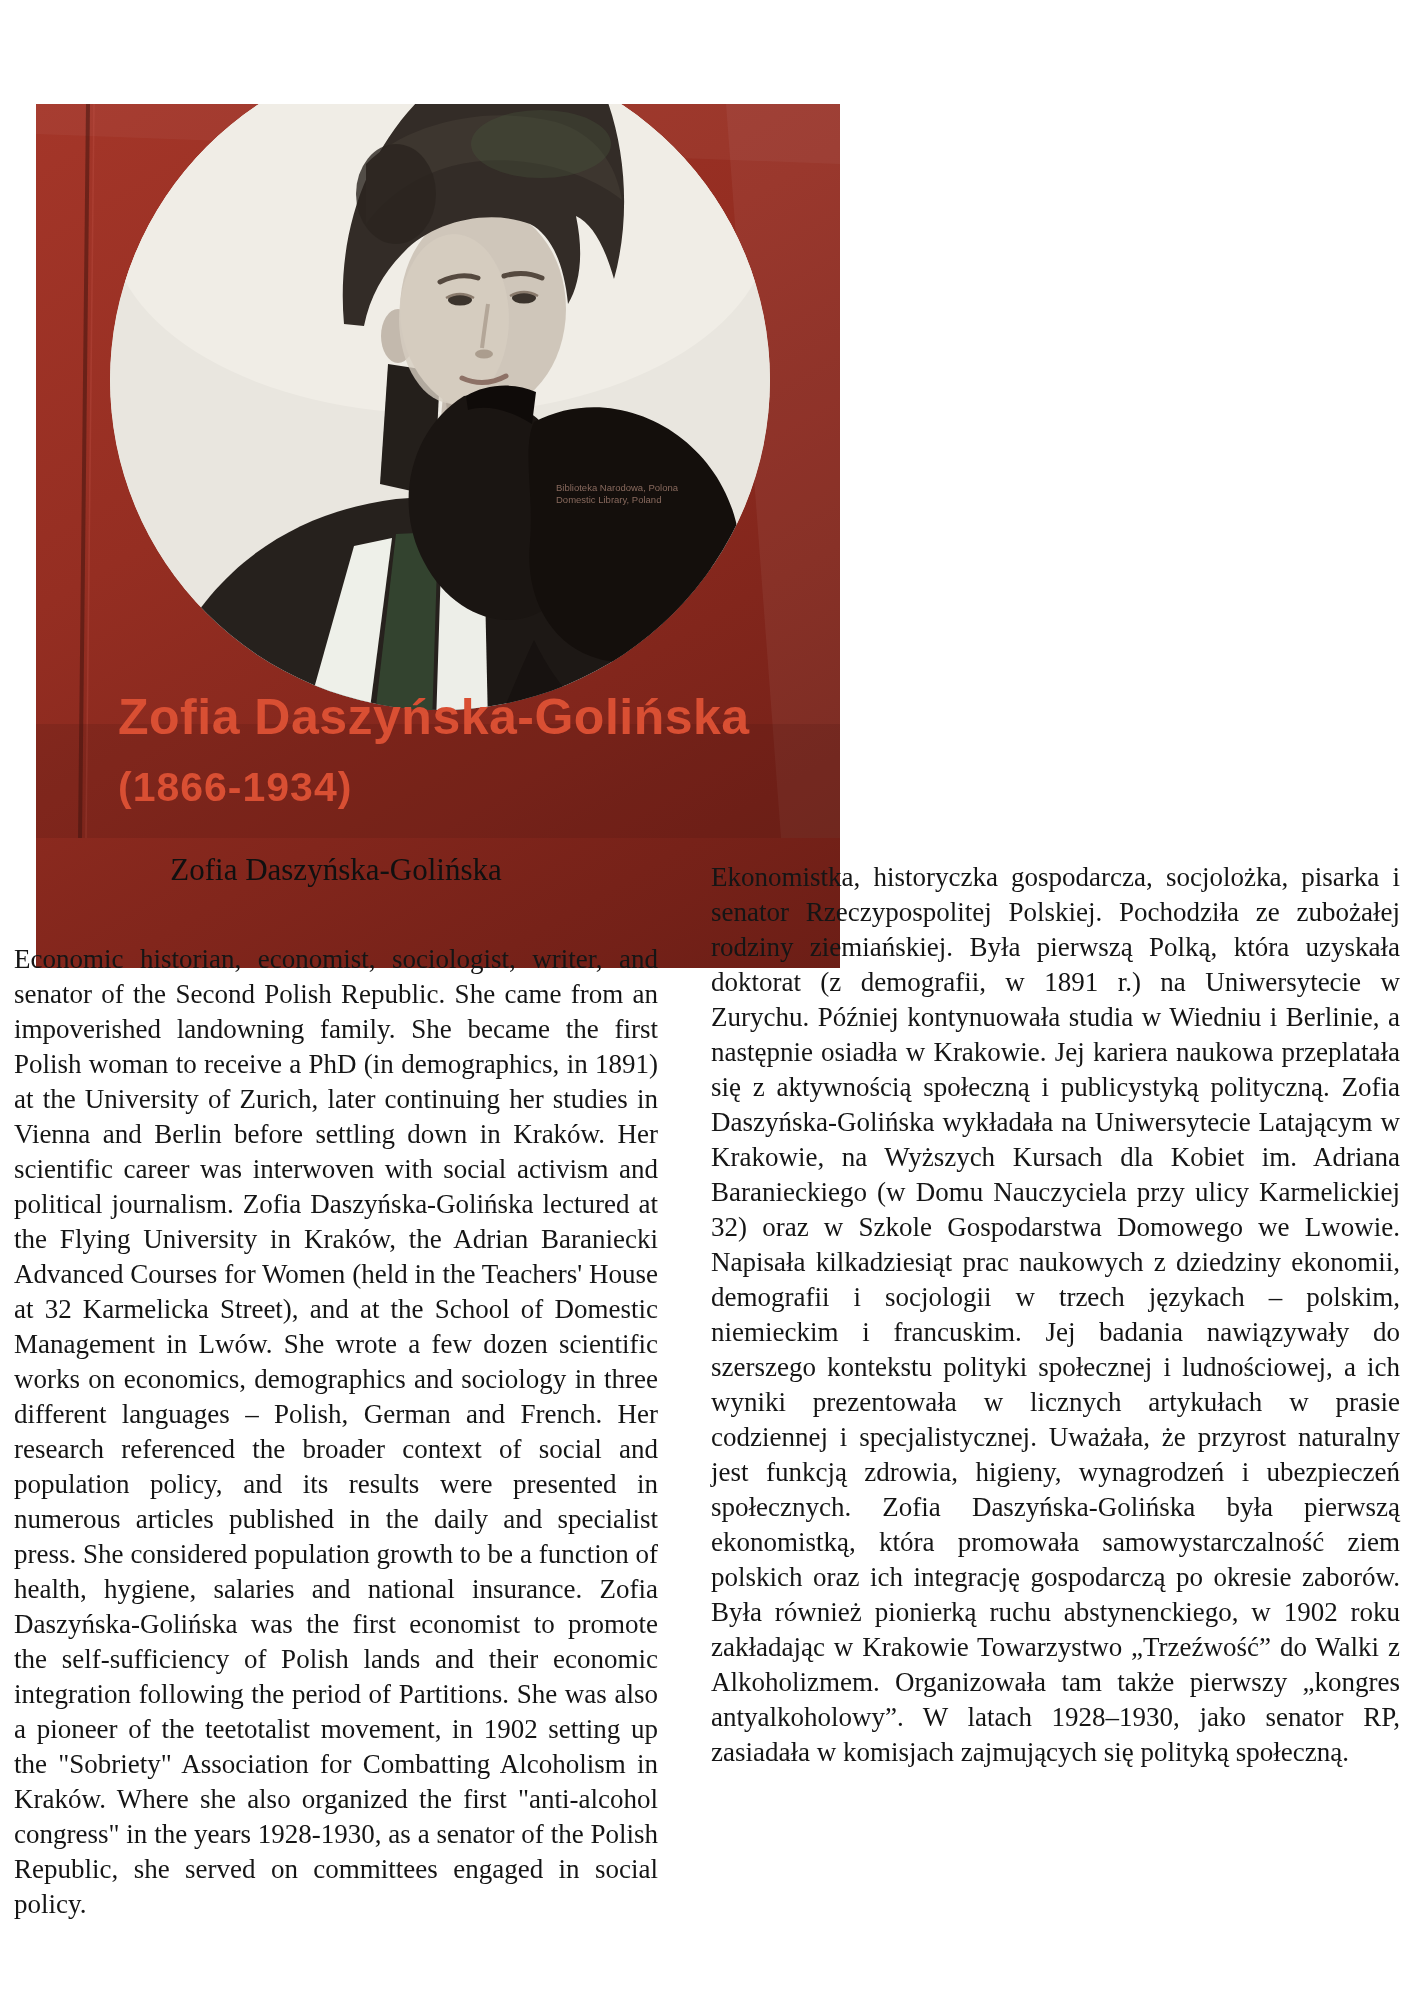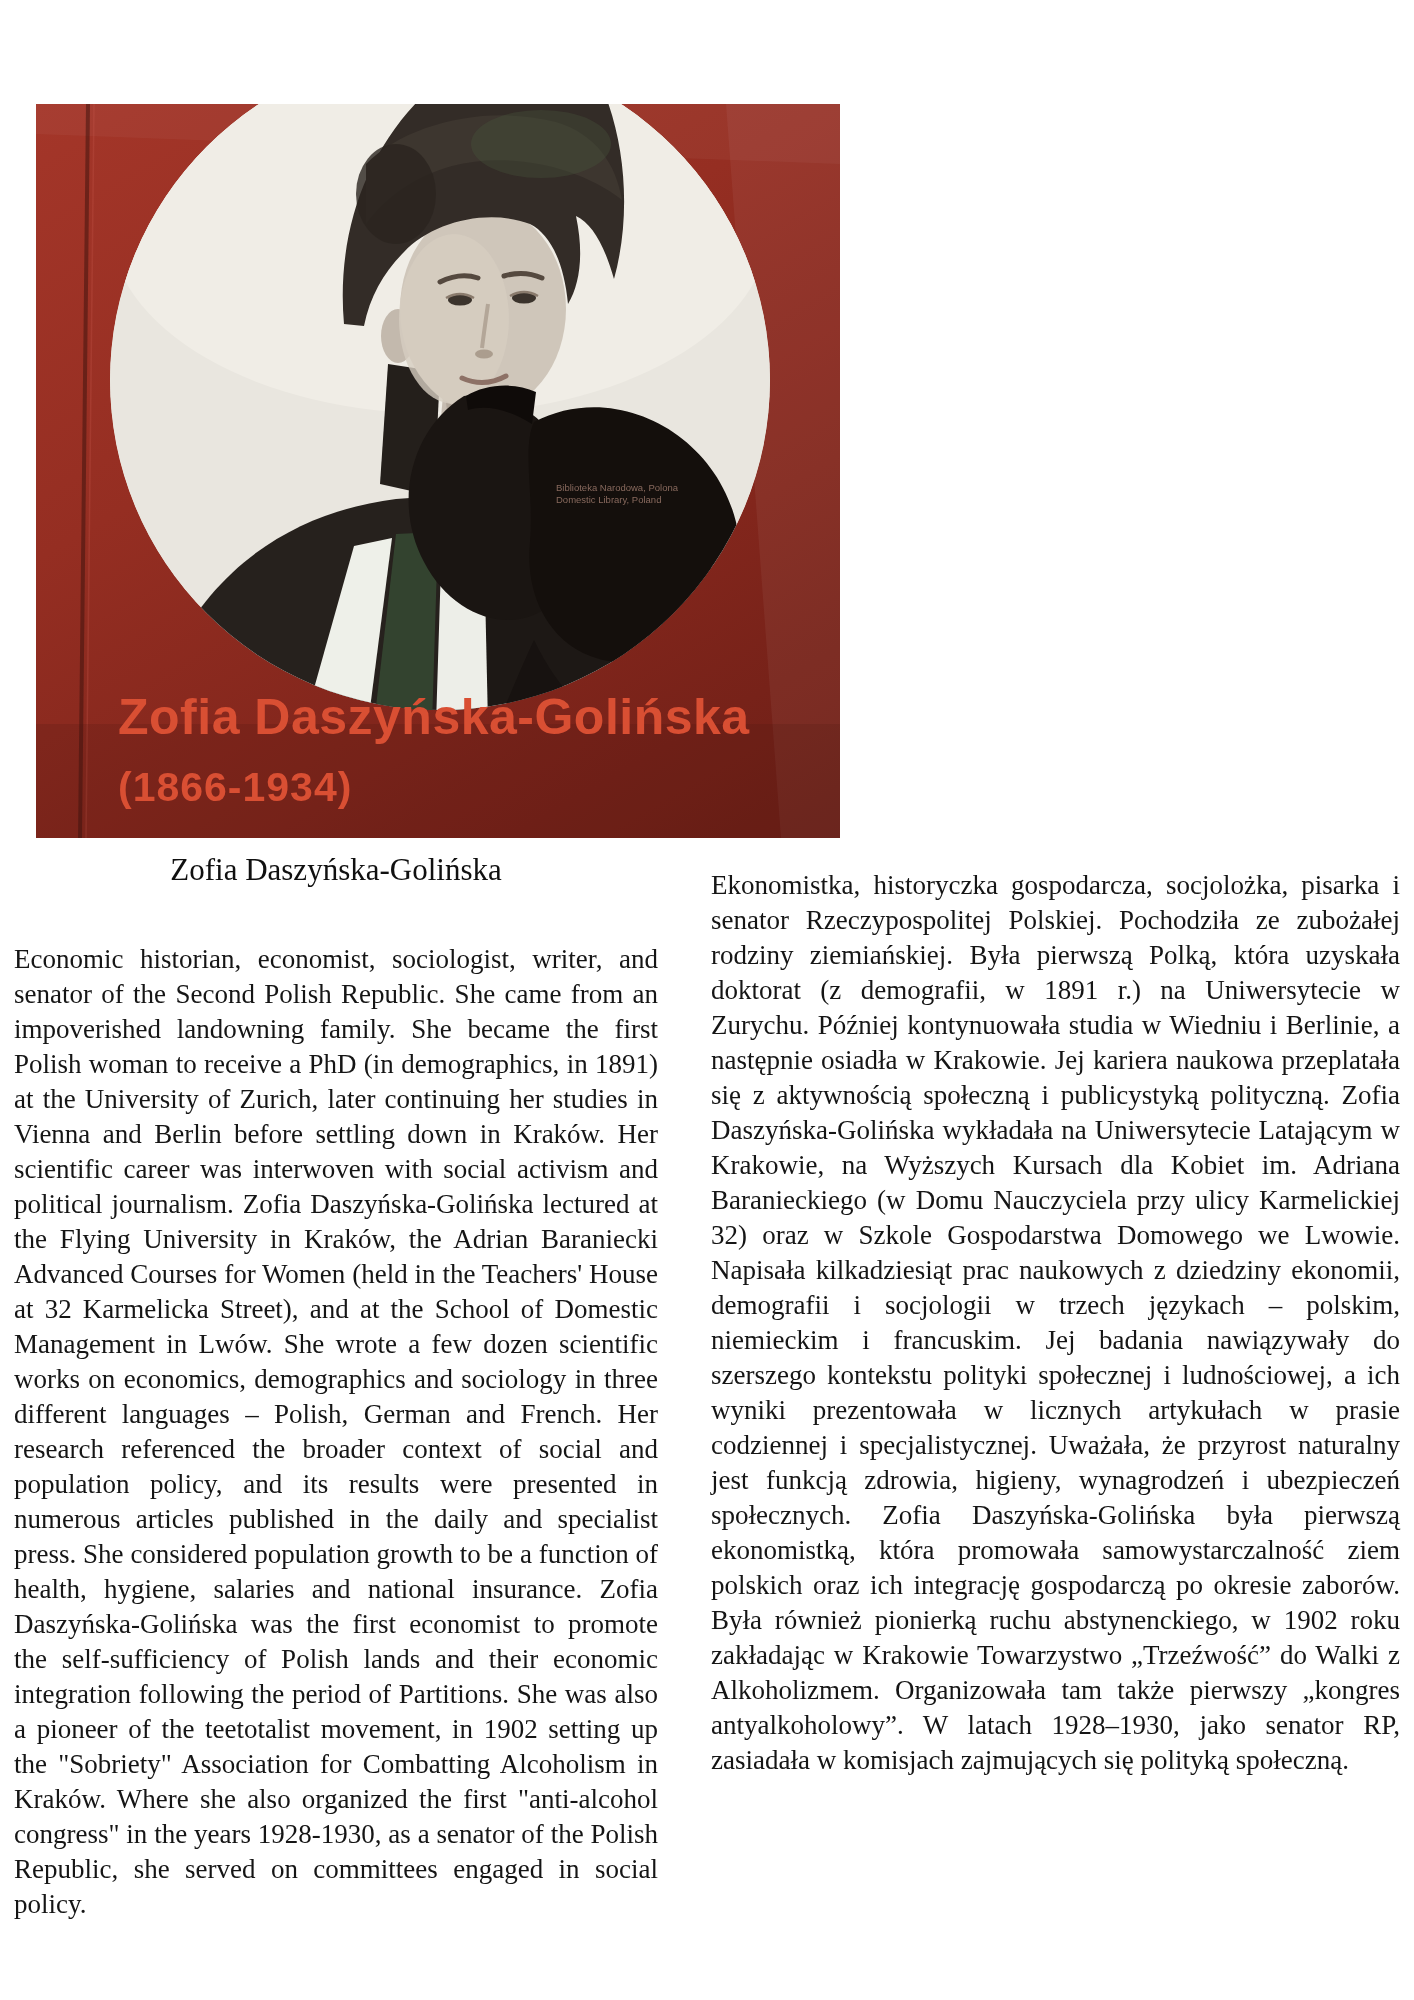--- a/index.html
+++ b/index.html
@@ -1,35 +1,35 @@
 <!DOCTYPE html>
 <html><head>
 <meta charset="utf-8">
 <style>
   html,body{margin:0;padding:0;background:#ffffff;}
   .page{position:relative;width:1414px;height:2000px;background:#ffffff;overflow:hidden;
         font-family:"Liberation Serif", serif;color:#141414;}
-  .poster{position:absolute;left:36px;top:104px;width:804px;height:734px;margin:0;
+  .poster{position:absolute;left:36px;top:104px;width:804px;height:864px;margin:0;
           background:linear-gradient(150deg,#a43629 0%,#952e22 38%,#82261c 68%,#6c1e16 100%);
           overflow:hidden;}
   .poster svg{position:absolute;left:0;top:0;display:block;}
   .poster-name{position:absolute;left:82px;top:584px;width:720px;
                font-family:"Liberation Sans", sans-serif;font-weight:bold;font-size:50px;
                letter-spacing:0.5px;color:#d94f33;white-space:nowrap;}
   .poster-dates{position:absolute;left:82px;top:660px;
                font-family:"Liberation Sans", sans-serif;font-weight:bold;font-size:41px;
                letter-spacing:1px;color:#d94f33;white-space:nowrap;}
   .poster-credit{position:absolute;left:520px;top:378px;
                font-family:"Liberation Sans", sans-serif;font-size:9.5px;line-height:12px;
                color:#8e6e62;opacity:.95;}
   .caption{position:absolute;left:14px;top:852px;width:644px;margin:0;
            font-size:31px;font-weight:normal;text-align:center;color:#101010;}
   .col{position:absolute;margin:0;text-align:justify;font-size:27px;line-height:35px;color:#151515;}
   .col-en{left:14px;top:942px;width:644px;}
-  .col-pl{left:711px;top:860px;width:689px;margin-top:8px;}
+  .col-pl{left:711px;top:860px;width:689px;}
 </style>
 </head>
 <body>
 
 <div class="page">
 
   <figure class="poster">
     <svg width="804" height="734" viewBox="0 0 804 734">
       <defs>
         <clipPath id="circ">

